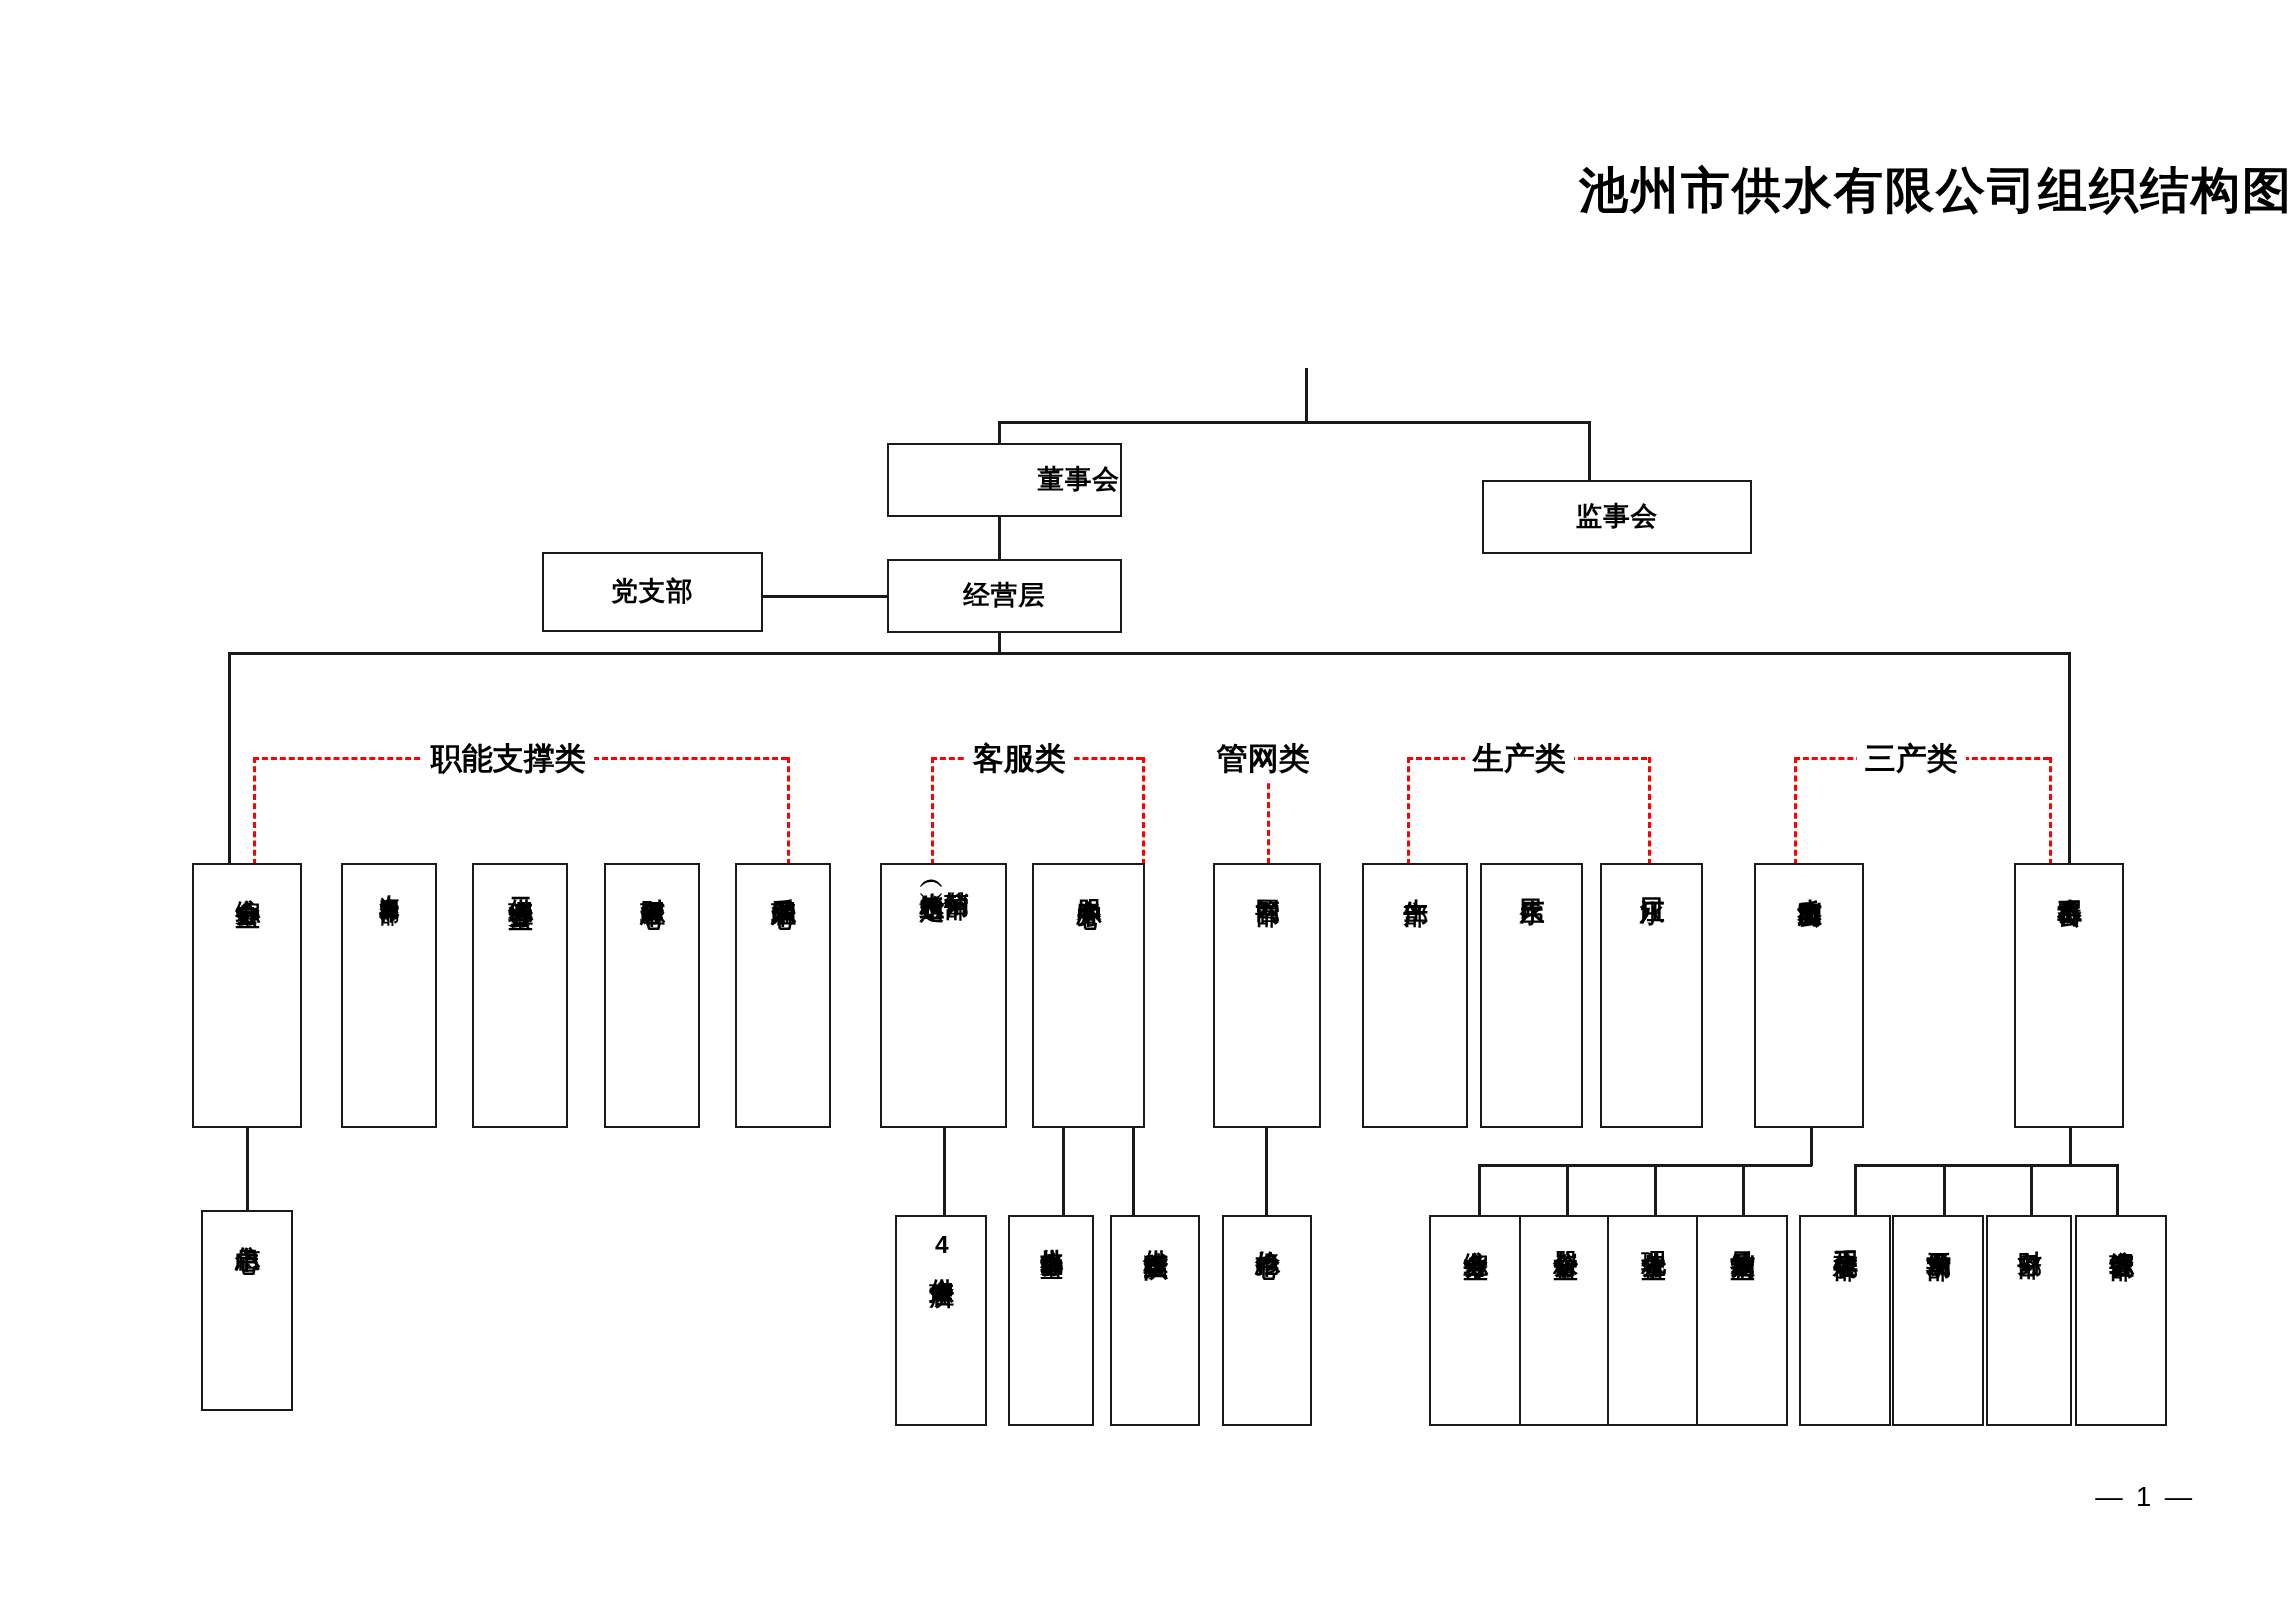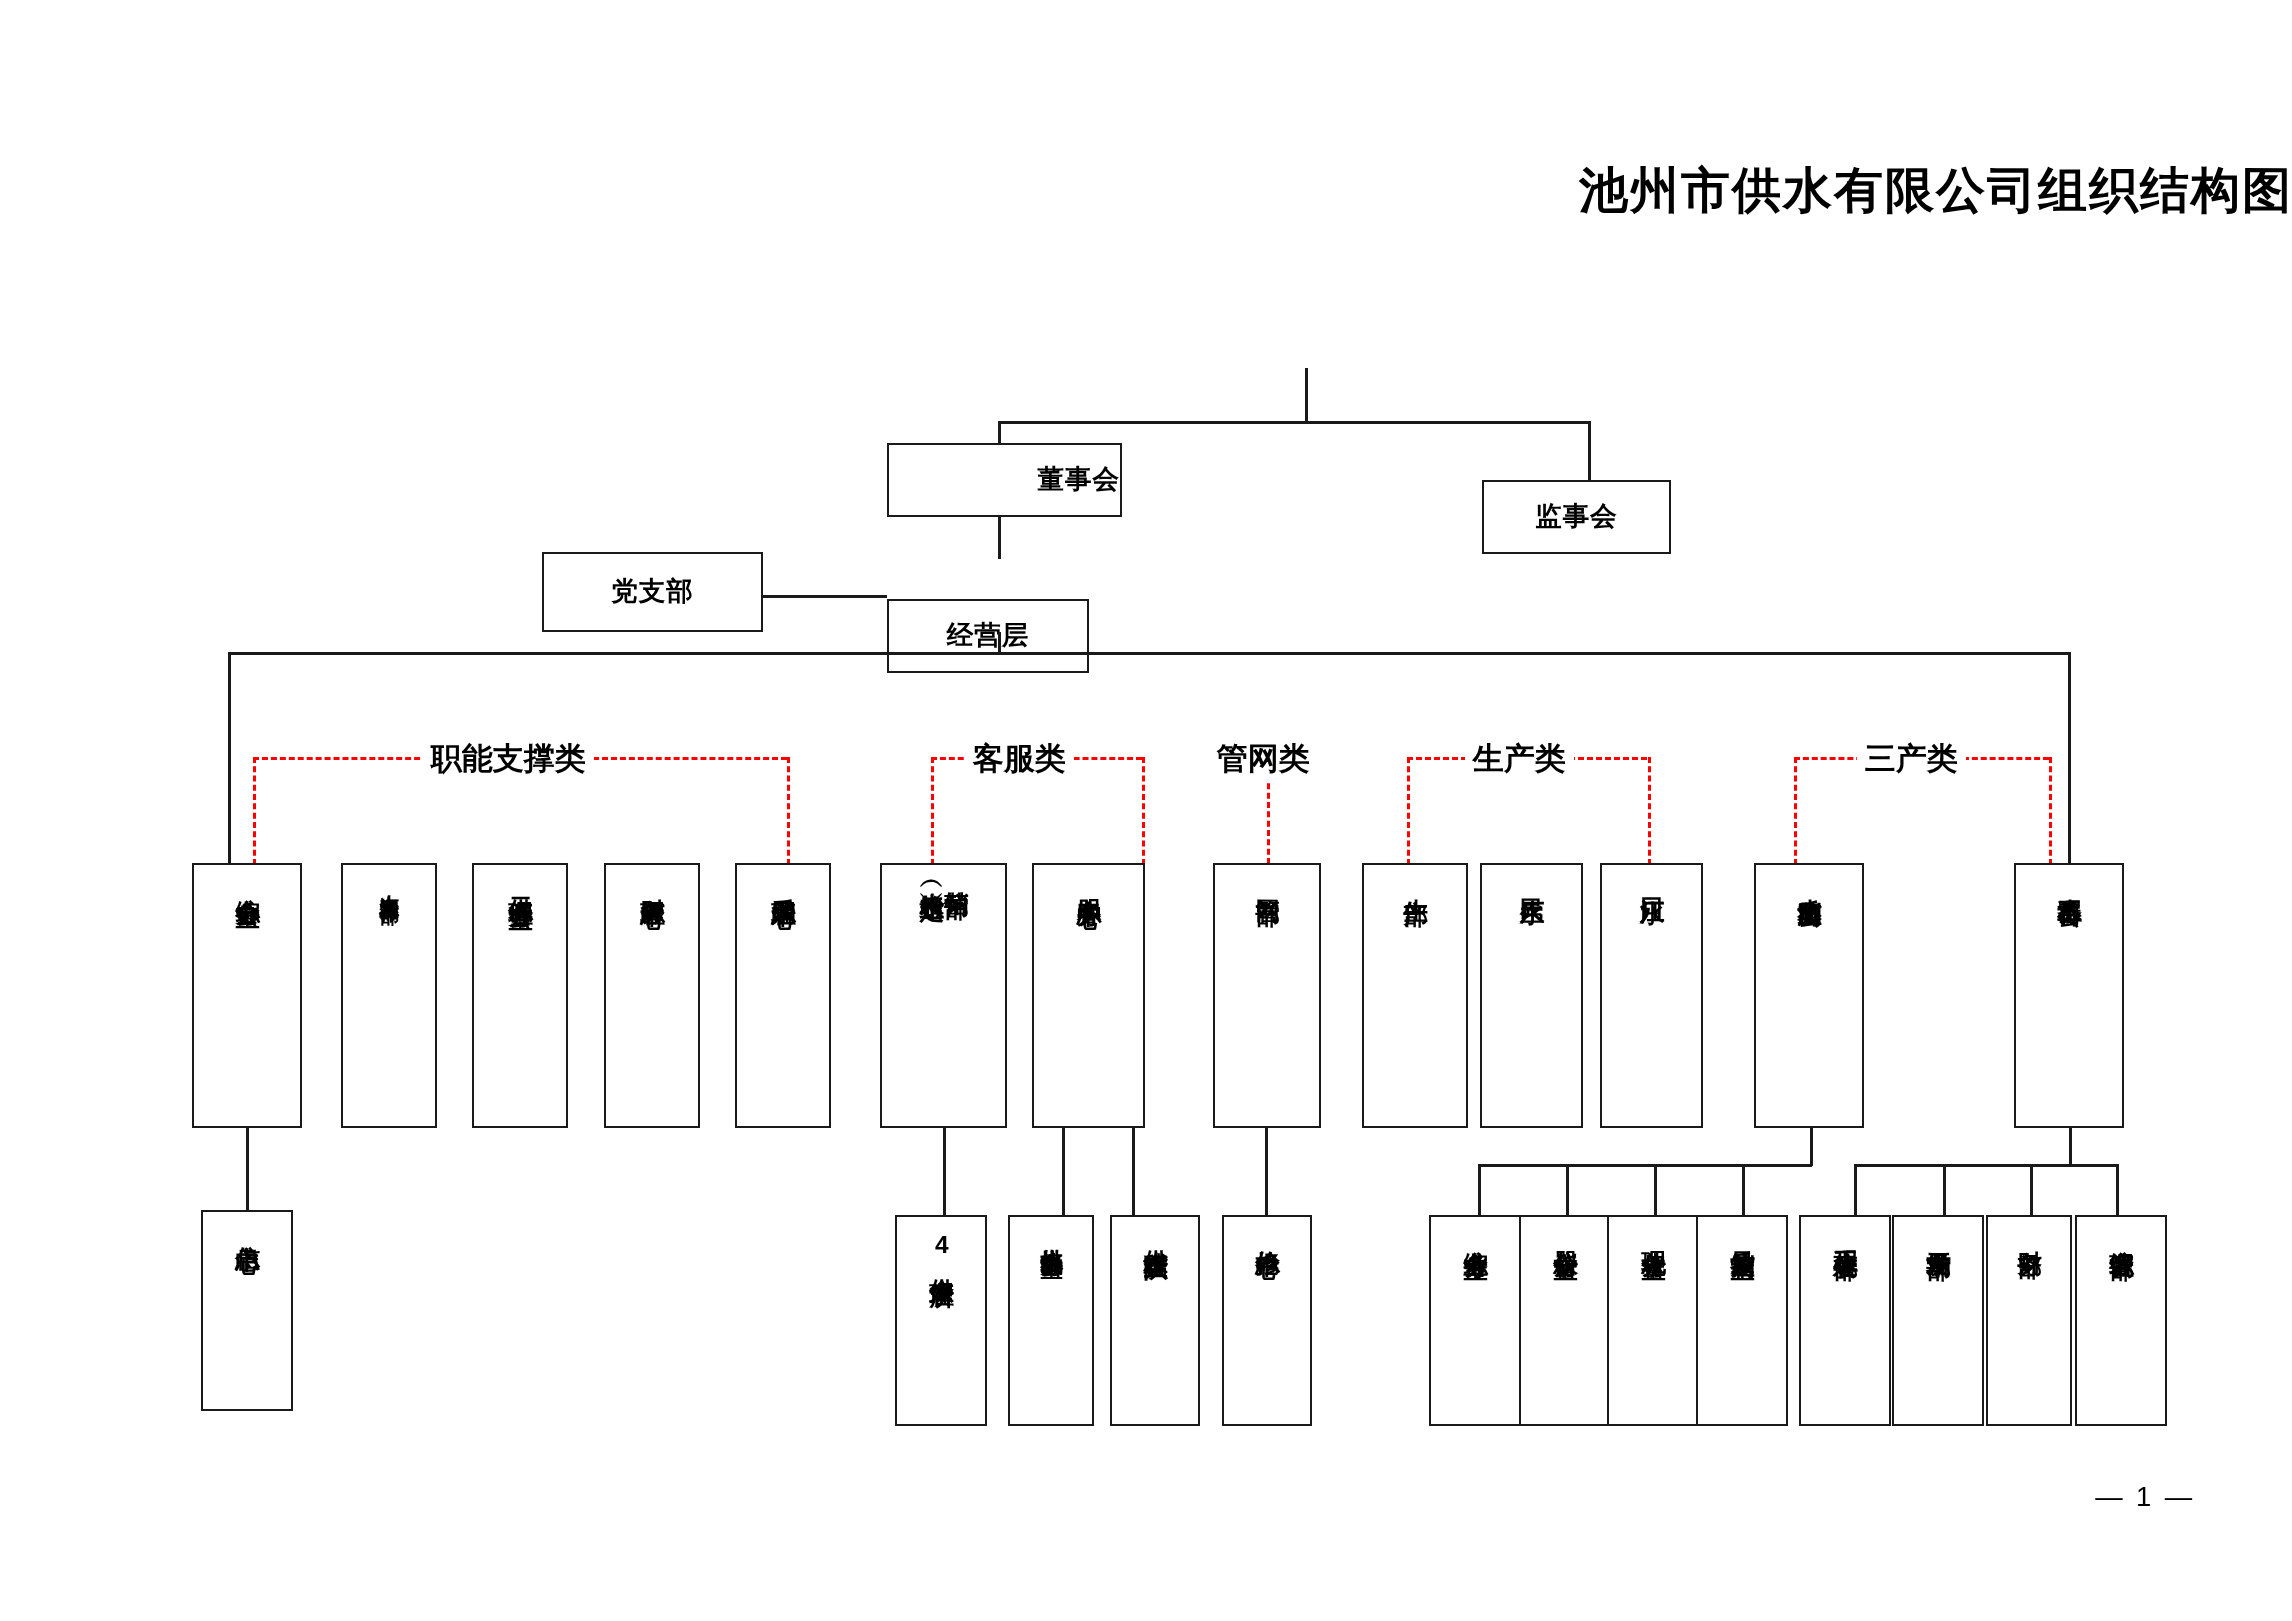--- a/index.html
+++ b/index.html
@@ -58,27 +58,27 @@
   <div class="ln vt" style="left:1305px;top:368px;height:56px;"></div>
 
   <div class="ln hz" style="left:998px;top:421px;width:593px;"></div>
   <div class="ln vt" style="left:998px;top:421px;height:21.6px;"></div>
   <div class="ln vt" style="left:1588px;top:421px;height:59px;"></div>
 
   <div class="node h" style="left:887px;top:443px;width:235px;height:74px;justify-content:flex-end;">
     <span class="lbl">董事会</span>
   </div>
 
-  <div class="node h" style="left:1482px;top:480px;width:189px;height:74px;">
+  <div class="node h" style="left:1482px;top:480px;width:270px;height:74px;">
     <span class="lbl">监事会</span>
   </div>
 
   <div class="ln vt" style="left:998px;top:517px;height:42px;"></div>
 
-  <div class="node h" style="left:887px;top:559px;width:202px;height:74px;margin-top:40px;">
+  <div class="node h" style="left:887px;top:559px;width:235px;height:74px;">
     <span class="lbl">经营层</span>
   </div>
 
   <div class="node h" style="left:542px;top:552px;width:221px;height:80px;">
     <span class="lbl">党支部</span>
   </div>
 
   <div class="ln hz" style="left:763px;top:595px;width:124px;"></div>
 
   <div class="ln vt" style="left:998px;top:632px;height:21.6px;"></div>

